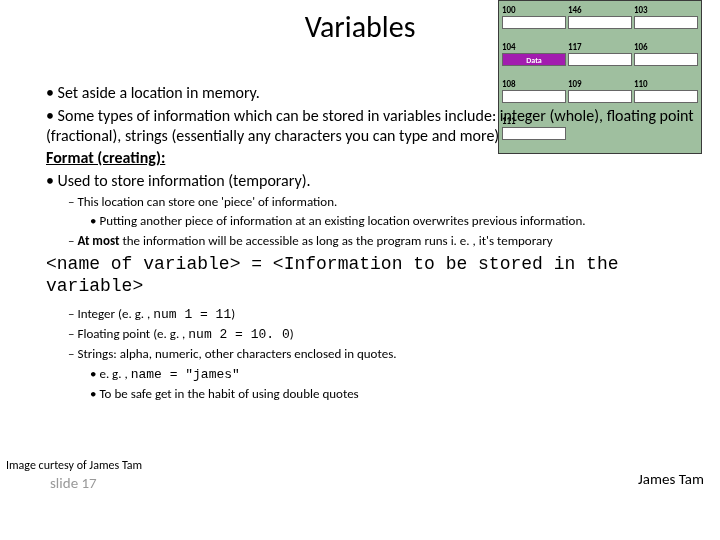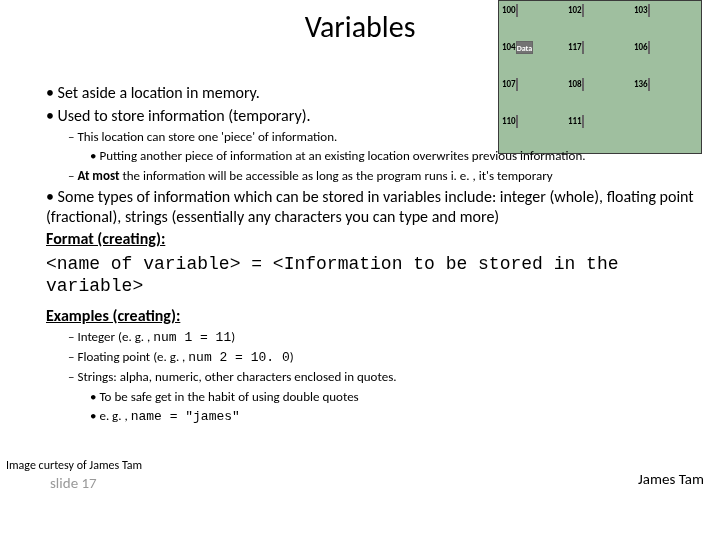--- a/index.html
+++ b/index.html
@@ -66,36 +66,36 @@
     box-sizing: border-box;
     display: grid;
     grid-template-columns: repeat(3, 1fr);
     grid-template-rows: repeat(4, 1fr);
     gap: 2px 2px;
     padding: 3px;
     font-size: 9px;
   }
   .cell {
     display: flex;
-    flex-direction: row;
+    flex-direction: column;
     justify-content: flex-start;
   }
   .cell-label {
     font-weight: 700;
     font-size: 9px;
     margin-bottom: 1px;
     color: #000;
   }
   .cell-box {
     background: #fff;
     border: 1px solid #666;
     height: 11px;
   }
   .cell-box.data {
-    background: #737373;
+    background: #a21caf;
     color: #fff;
     display: flex;
     align-items: center;
     justify-content: center;
     font-size: 8px;
     font-weight: 700;
   }
   .footer-left {
     position: absolute;
     bottom: 28px;
@@ -128,102 +128,97 @@
 <div class="slide">
 
   <div class="title">Variables</div>
 
   <div class="memgrid" id="memgrid">
       <div class="cell">
         <div class="cell-label">100</div>
         <div class="cell-box"></div>
       </div>
       <div class="cell">
-        <div class="cell-label">102</div>
+        <div class="cell-label">146</div>
         <div class="cell-box"></div>
       </div>
       <div class="cell">
         <div class="cell-label">103</div>
         <div class="cell-box"></div>
       </div>
       <div class="cell">
         <div class="cell-label">104</div>
         <div class="cell-box data">Data</div>
       </div>
       <div class="cell">
         <div class="cell-label">117</div>
         <div class="cell-box"></div>
       </div>
       <div class="cell">
         <div class="cell-label">106</div>
         <div class="cell-box"></div>
       </div>
       <div class="cell">
-        <div class="cell-label">107</div>
-        <div class="cell-box"></div>
-      </div>
-      <div class="cell">
         <div class="cell-label">108</div>
         <div class="cell-box"></div>
       </div>
       <div class="cell">
-        <div class="cell-label">136</div>
+        <div class="cell-label">109</div>
         <div class="cell-box"></div>
       </div>
       <div class="cell">
         <div class="cell-label">110</div>
         <div class="cell-box"></div>
       </div>
       <div class="cell">
         <div class="cell-label">111</div>
         <div class="cell-box"></div>
       </div>
     </div>
 
   <div class="body">
     <ul class="dot-list">
       <li>Set aside a location in memory.</li>
+      <li>
+        <span>Some types of information which can be stored in variables include: integer (whole), floating point (fractional), strings (essentially any characters you can type and more)</span>
+        <div class="bold uline format-line">Format (creating):</div>
+      </li>
       <li>
         <span>Used to store information (temporary).</span>
         <ul class="dash-list lvl2">
           <li>
             <span>This location can store one 'piece' of information.</span>
             <ul class="dot-list lvl3">
               <li>Putting another piece of information at an existing location overwrites previous information.</li>
             </ul>
           </li>
           <li>
             <span class="bold">At most</span><span> the information will be accessible as long as the program runs i. e. , it's temporary</span>
           </li>
         </ul>
       </li>
-      <li>
-        <span>Some types of information which can be stored in variables include: integer (whole), floating point (fractional), strings (essentially any characters you can type and more)</span>
-        <div class="bold uline format-line">Format (creating):</div>
-      </li>
     </ul>
 
     <div class="code-line">&lt;name of variable&gt; = &lt;Information to be stored in the variable&gt;</div>
 
-    <div class="examples-head uline">Examples (creating):</div>
 
     <ul class="dash-list lvl2" style="padding-left:44px;">
       <li>
         <span>Integer (e. g. , </span><span class="mono">num 1 = 11</span><span>)</span>
       </li>
       <li>
         <span>Floating point (e. g. , </span><span class="mono">num 2 = 10. 0</span><span>)</span>
       </li>
       <li>
         <span>Strings: alpha, numeric, other characters enclosed in quotes.</span>
         <ul class="dot-list lvl3">
-          <li>To be safe get in the habit of using double quotes</li>
           <li>
             <span>e. g. , </span><span class="mono">name = "james"</span>
           </li>
+          <li>To be safe get in the habit of using double quotes</li>
         </ul>
       </li>
     </ul>
   </div>
 
   <div class="footer-left">Image curtesy of James Tam</div>
   <div class="footer-slide">slide 17</div>
   <div class="footer-right">James Tam</div>
 
 </div>

